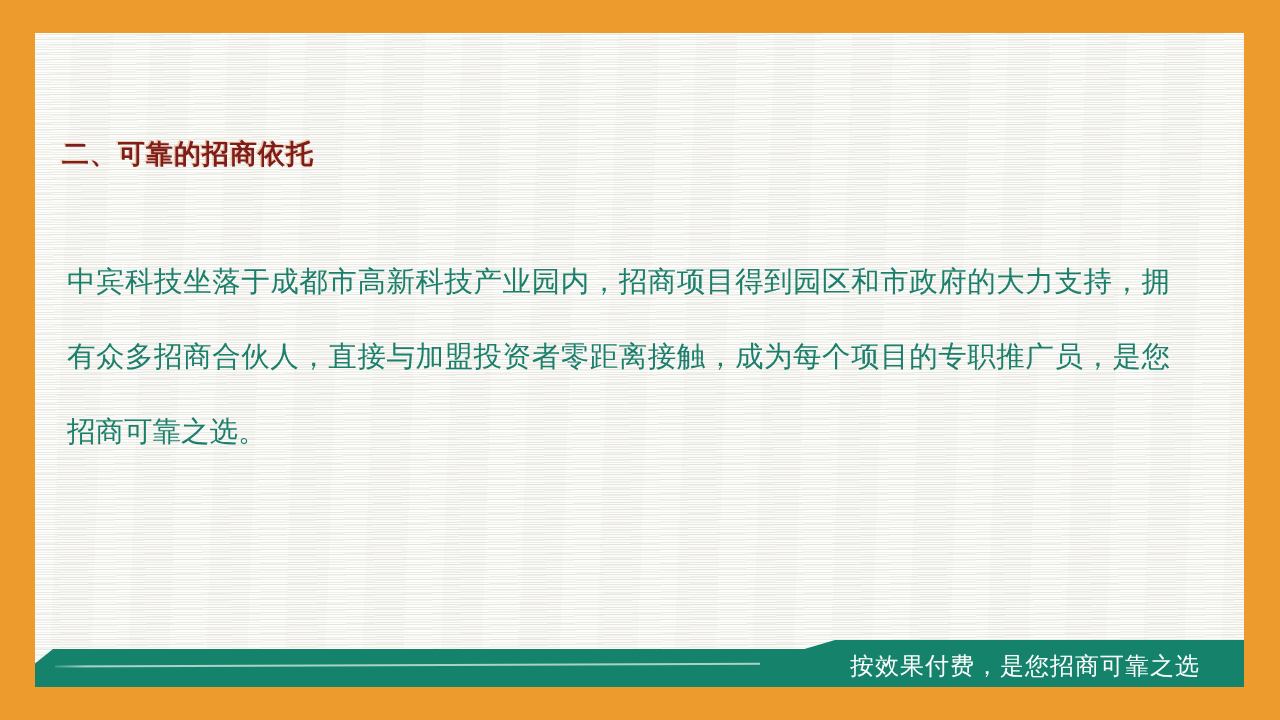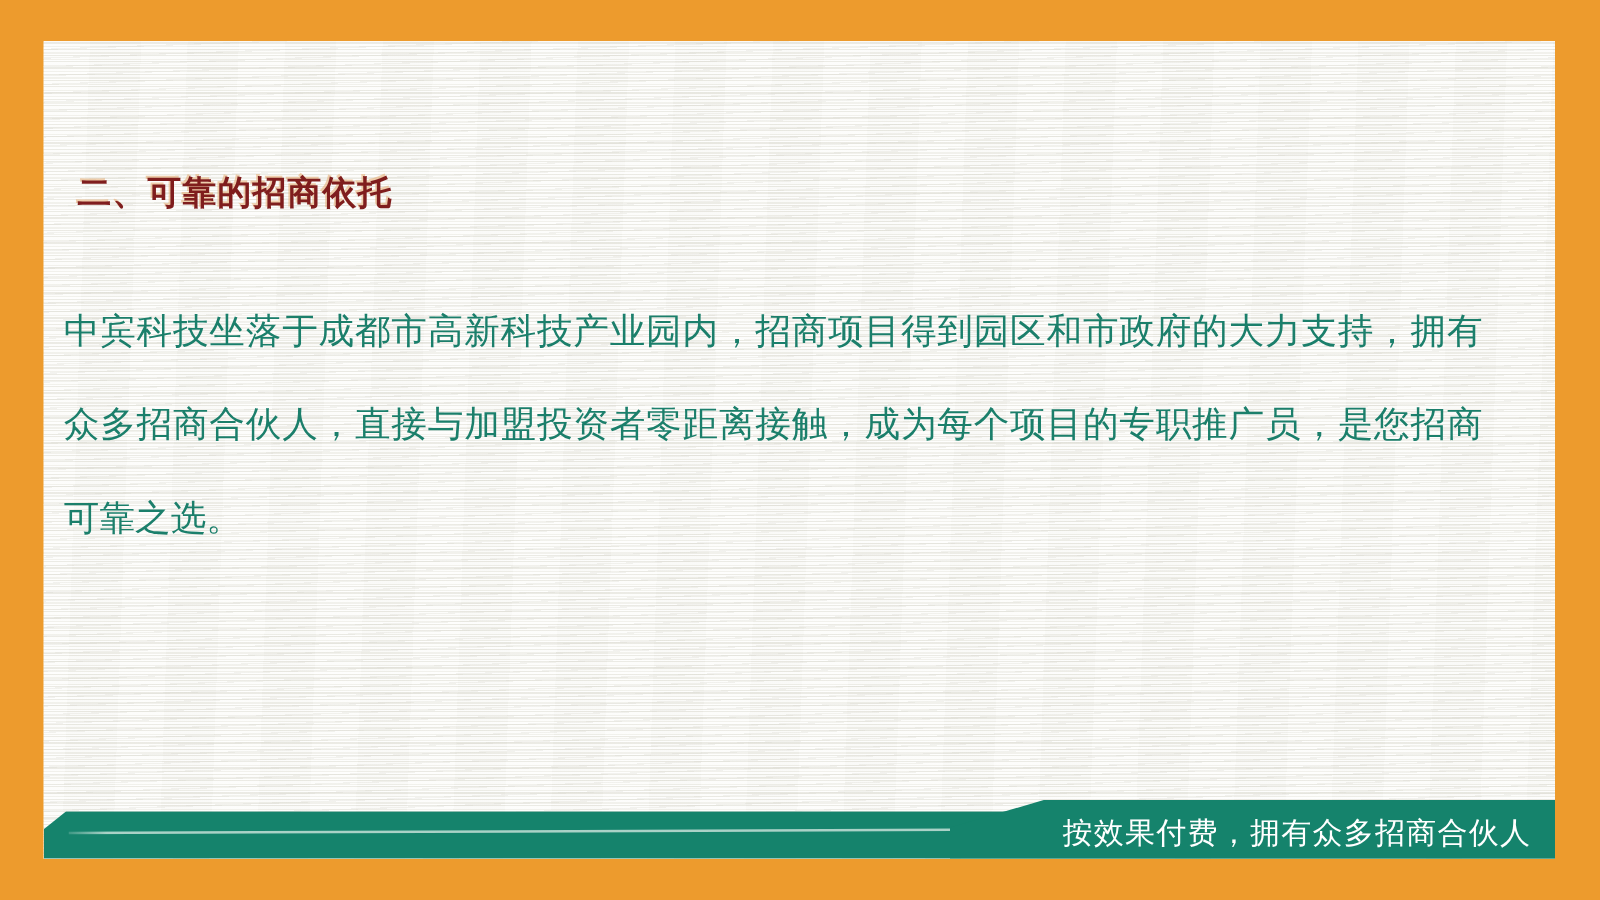--- a/index.html
+++ b/index.html
@@ -136,21 +136,21 @@
     left: 51px;
     top: 228px;
     width: 1135px;
     color: #1B7F6B;
     font-size: 28.5px;
     line-height: 75px;
     text-align: justify;
     text-justify: inter-character;
     font-family: "DejaVu Serif", "Liberation Serif", serif;
   }
-  .body-text p { margin: 0; font-family: Liberation Serif, serif; }
+  .body-text p { margin: 16px; }
 
   
   .footer-band {
     position: absolute;
     left: 35px;
     top: 640px;
     width: 1209px;
     height: 47px;
   }
   
@@ -208,16 +208,16 @@
   <div class="section-heading">二、可靠的招商依托</div>
 
   <div class="body-text">
     <p>中宾科技坐落于成都市高新科技产业园内，招商项目得到园区和市政府的大力支持，拥有众多招商合伙人，直接与加盟投资者零距离接触，成为每个项目的专职推广员，是您招商可靠之选。</p>
   </div>
 
   <div class="footer-band">
     <div class="footer-strip"></div>
     <div class="footer-hairline"></div>
     <div class="footer-block"></div>
-    <div class="footer-text">按效果付费，拥有众多招商合伙人</div>
+    <div class="footer-text">按效果付费，是您招商可靠之选</div>
   </div>
 
 </div>
 
 </body></html>

